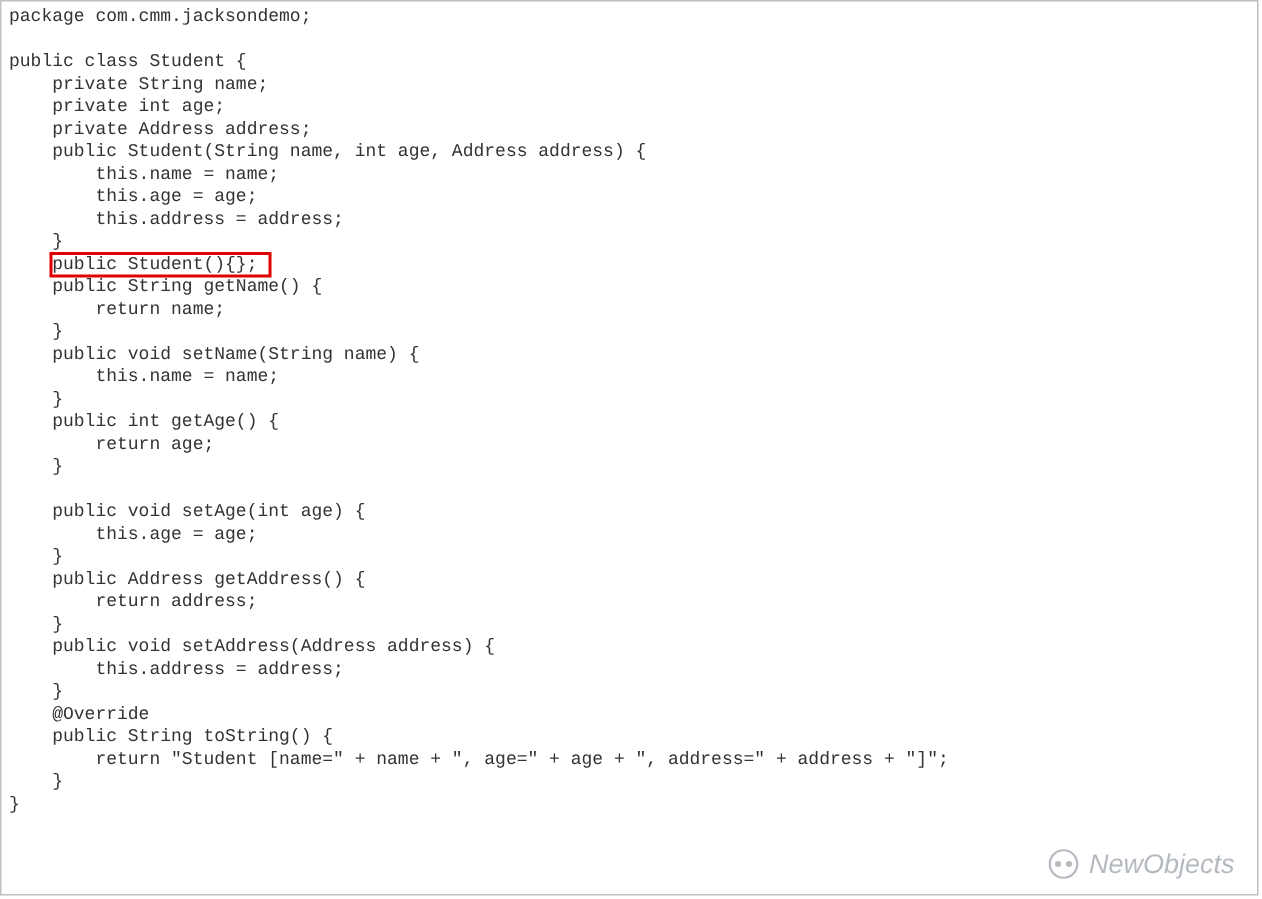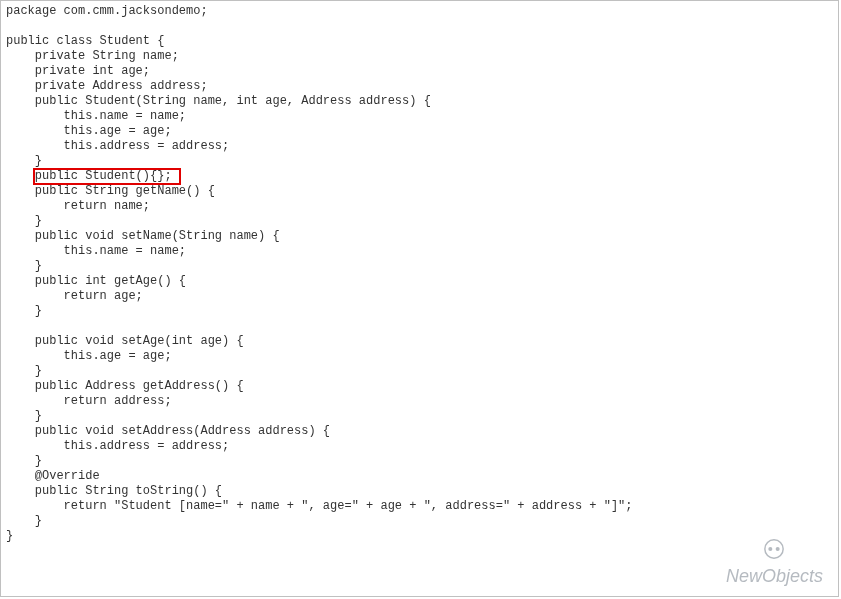--- a/index.html
+++ b/index.html
@@ -50,21 +50,20 @@
     right: 18px;
     bottom: 12px;
     display: flex;
     align-items: center;
     gap: 6px;
     color: rgba(120,130,140,0.55);
     font-family: "Segoe UI", Arial, sans-serif;
     font-size: 18px;
     font-style: italic;
     pointer-events: none;
-    flex-direction: column;
   }
   .watermark-icon {
     width: 22px;
     height: 22px;
     display: inline-flex;
     align-items: center;
     justify-content: center;
   }
 </style>
 </head>

